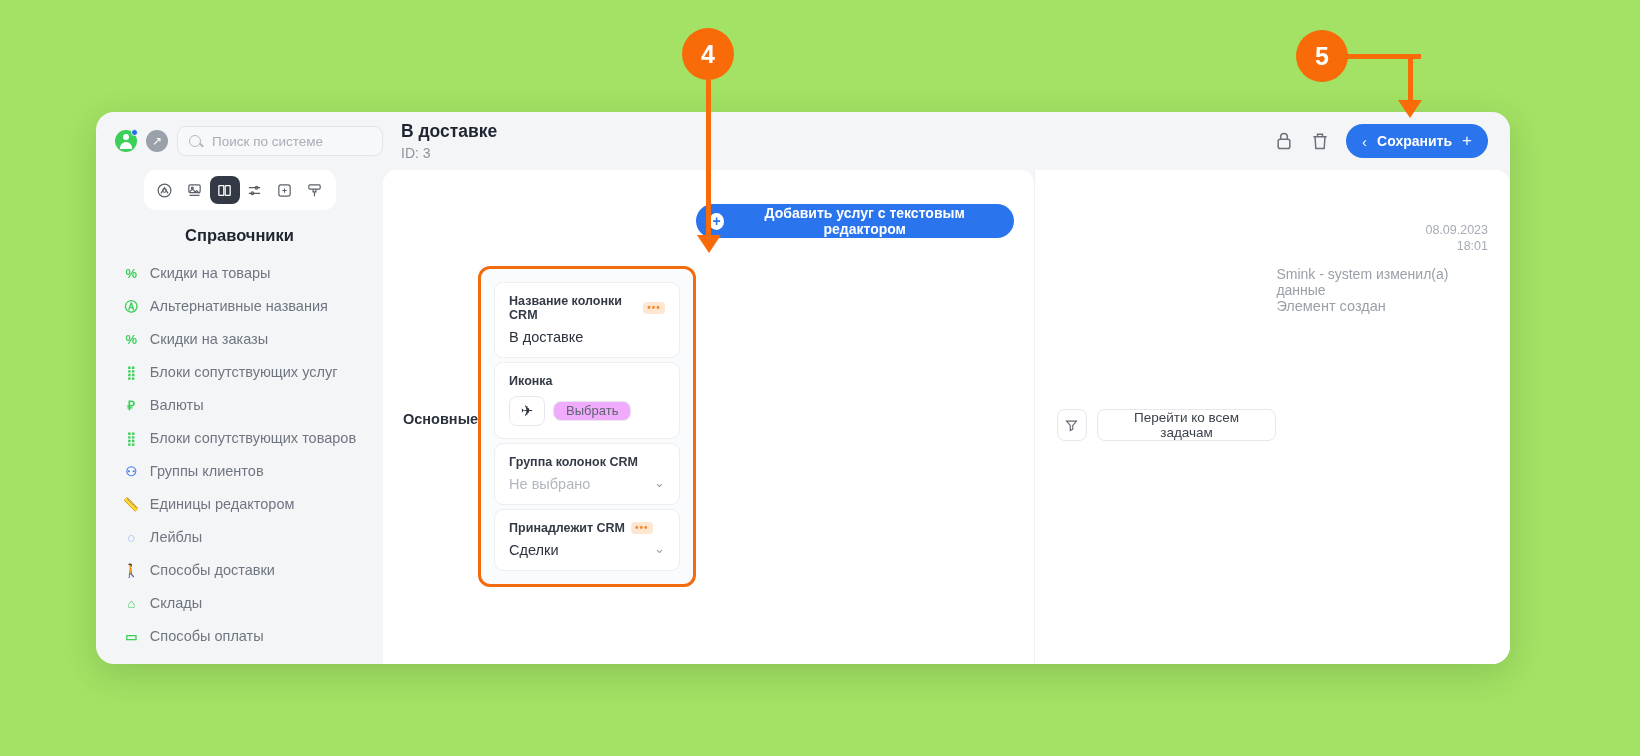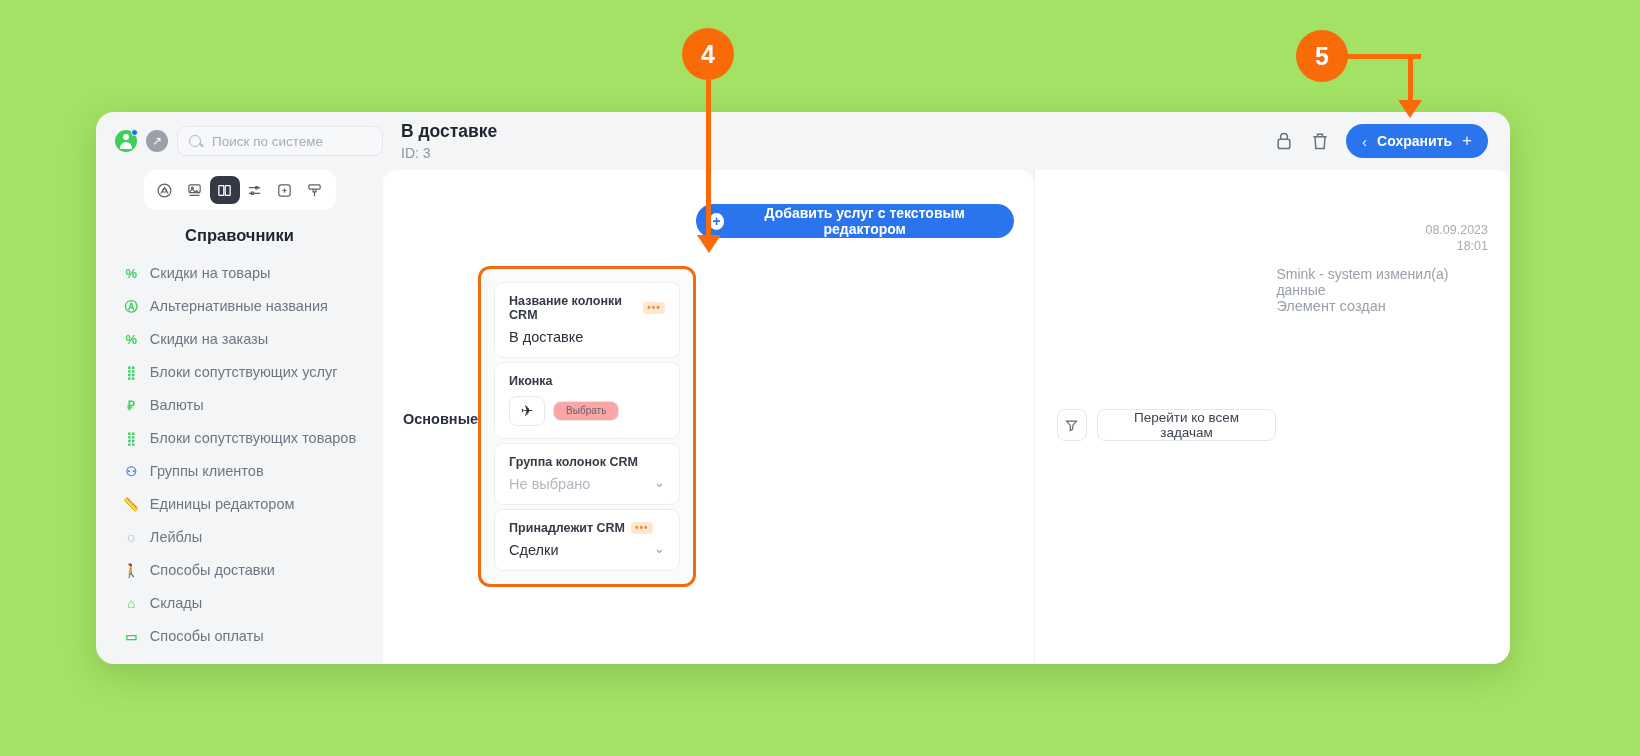--- a/index.html
+++ b/index.html
@@ -75,22 +75,22 @@
   .field:last-child { margin-bottom: 0; }
   .field-label { font-size: 12.5px; font-weight: bold; color: #343b47; display: flex; align-items: center; gap: 6px; }
   .dots-badge { background: #ffe6d0; color: #f08a33; border-radius: 4px; font-size: 10px;
                 letter-spacing: 1px; padding: 0 4px; line-height: 12px; font-weight: bold; }
   .field-value { font-size: 14.5px; color: #2b323d; margin-top: 7px; }
   .field-value.placeholder { color: #b2b7bf; }
   .chev-down { position: absolute; right: 14px; bottom: 14px; color: #9aa0aa; font-size: 13px; }
   .icon-row { display: flex; align-items: center; gap: 8px; margin-top: 8px; }
   .icon-chip { width: 36px; height: 30px; border: 1px solid #e6e8ec; border-radius: 8px;
                display: flex; align-items: center; justify-content: center; font-size: 15px; color: #2b323d; }
-  .pick-btn { height: 20px; border: 1px solid #e6e8ec; border-radius: 8px; background: #fca5a5;
-              padding: 0 12px; font-size: 10px; color: #5e646e; font-family: inherit; cursor: pointer; }
+  .pick-btn { height: 20px; border: 1px solid #e6e8ec; border-radius: 8px; background: #f0abfc;
+              padding: 0 12px; font-size: 13px; color: #5e646e; font-family: inherit; cursor: pointer; }
   #add-block-button { margin-top: 16px; align-self: flex-start; background: #2a74ee; color: #fff; border: none;
                       border-radius: 18px; height: 34px; padding: 0 18px 0 13px; display: flex; align-items: center;
                       gap: 9px; font-size: 14px; font-weight: bold; font-family: inherit; cursor: pointer; }
   #add-block-button .pcircle { width: 17px; height: 17px; border-radius: 50%; background: #fff; color: #2a74ee;
                                font-size: 14px; line-height: 16px; text-align: center; font-weight: bold; }
 
   
   #right-panel { width: 476px; flex-shrink: 0; background: #fff; border-left: 1px solid #edeff2;
                  border-radius: 0 14px 0 0; padding: 16px 22px 0; display: flex; flex-direction: row; }
   #right-actions { display: flex; justify-content: flex-end; align-items: center; gap: 10px; }

